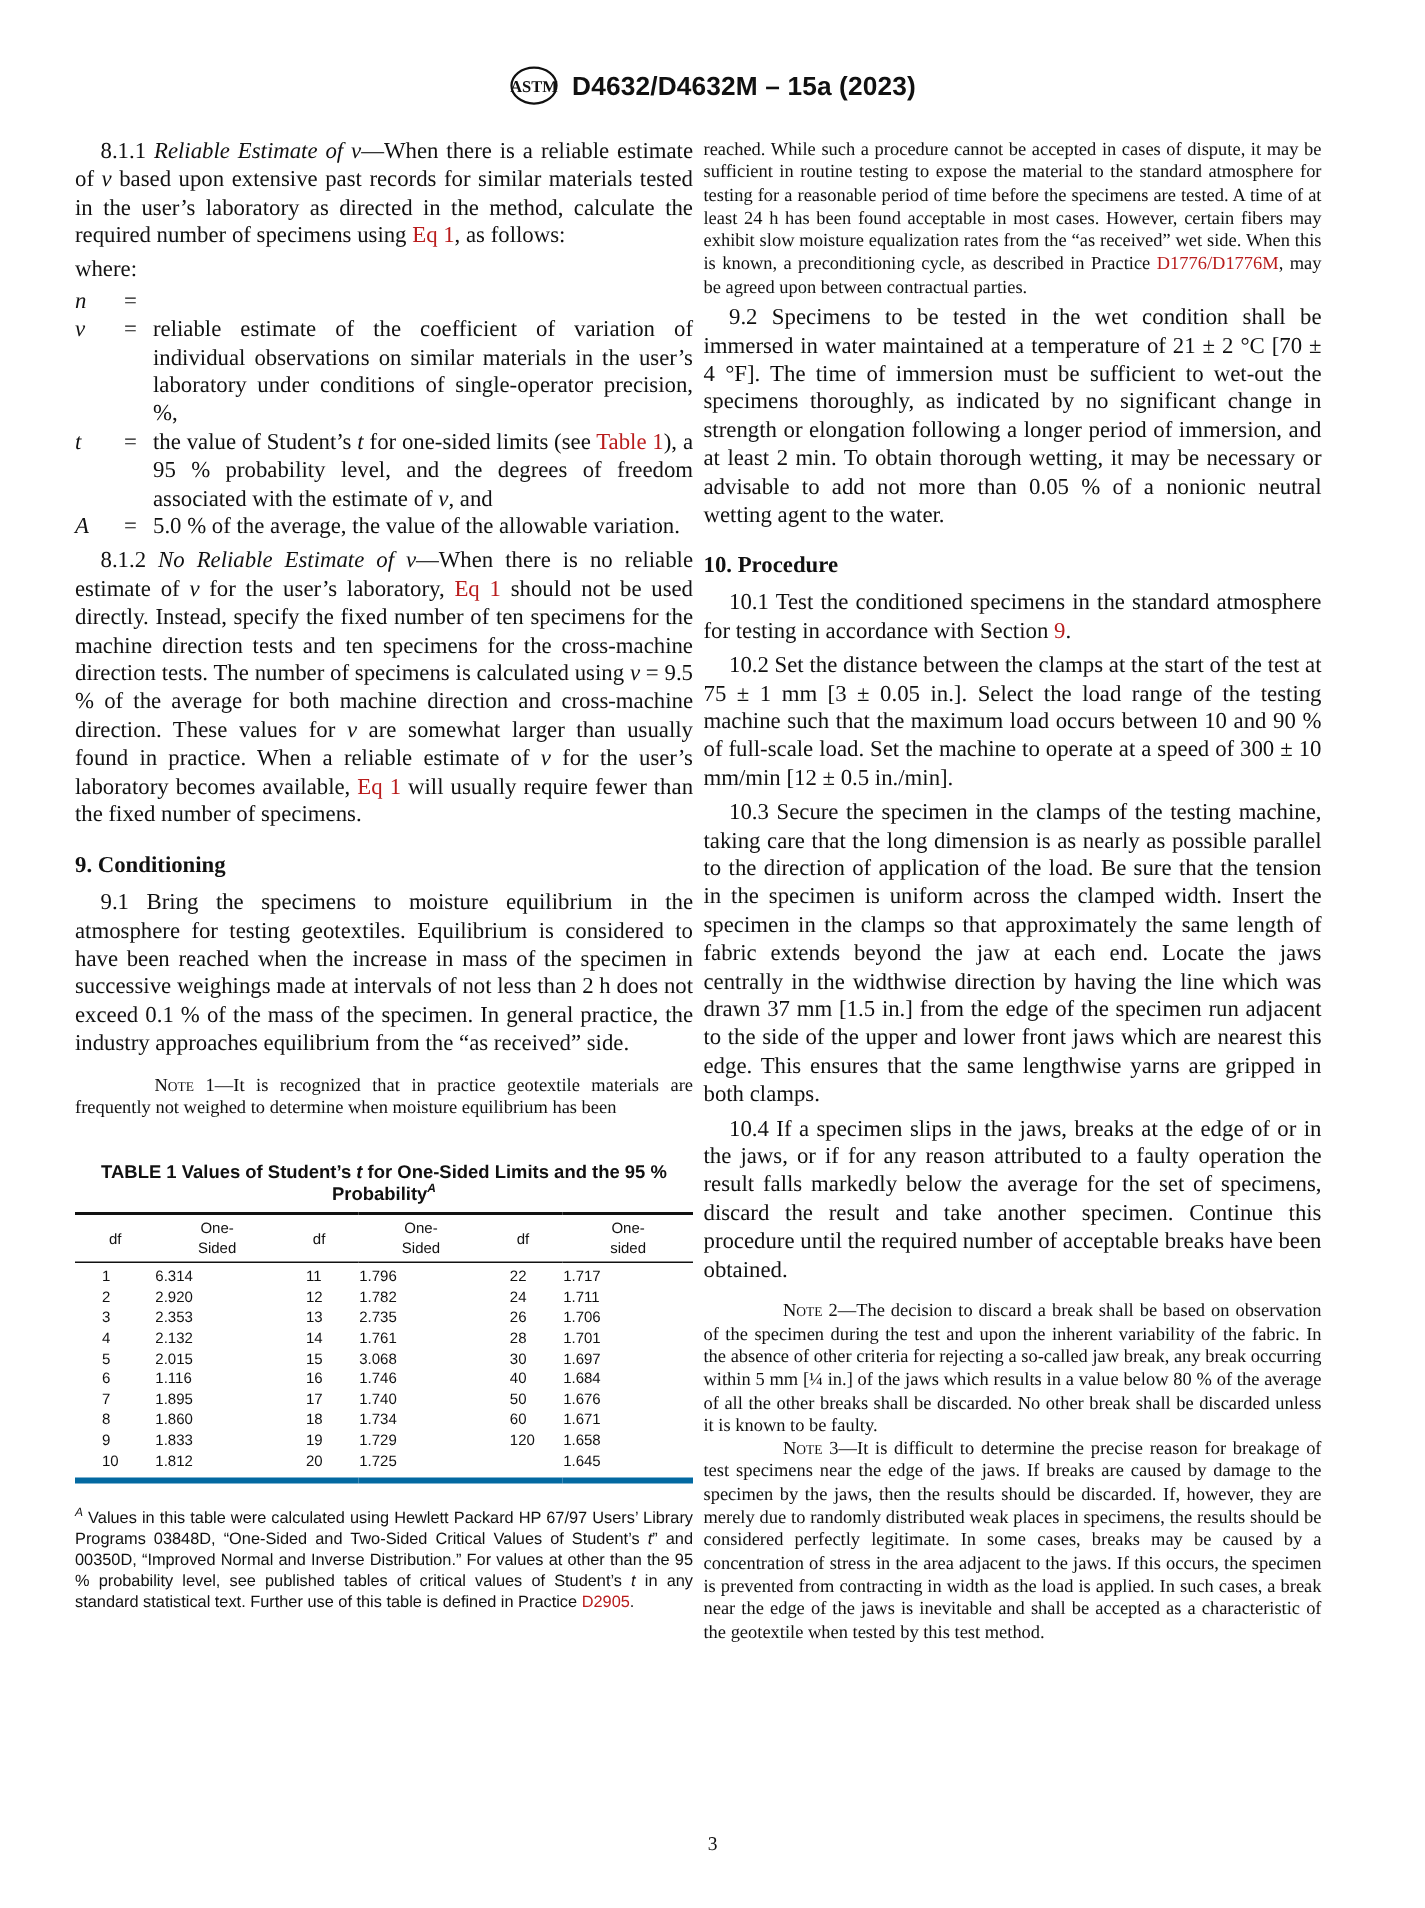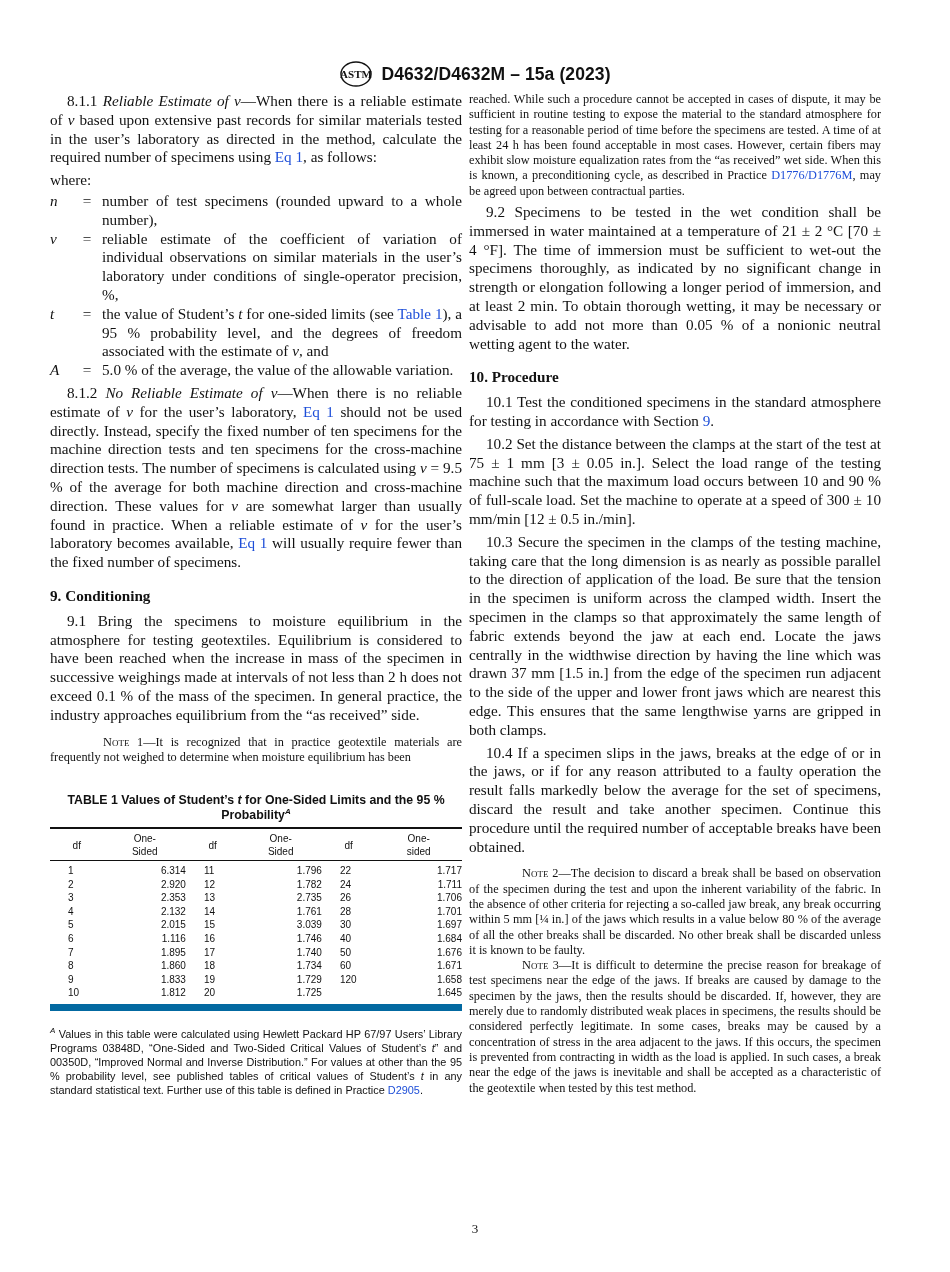--- a/index.html
+++ b/index.html
@@ -1,30 +1,30 @@
 <!DOCTYPE html>
 <html><head>
 <meta charset="utf-8">
 <style>
   html, body { margin: 0; padding: 0; background: #ffffff; }
   body { width: 950px; height: 1272px; position: relative; overflow: hidden; color: #111; }
 
-  .header { position: absolute; top: 60px; left: 0; width: 950px; display: flex; justify-content: center; align-items: center; gap: 8px; }
+  .header { position: absolute; top: 43px; left: 0; width: 950px; display: flex; justify-content: center; align-items: center; gap: 8px; }
   .logo { width: 34px; height: 28px; display: inline-block; }
   .designation { font-family: "Liberation Sans", sans-serif; font-weight: bold; font-size: 17.5px; letter-spacing: 0.1px; }
 
   .col { position: absolute; top: 92px; width: 412px; }
   .col.left { left: 50px; }
   .col.right { left: 469px; }
 
   p { margin: 0; }
   .para { font-family: "Liberation Serif", serif; font-size: 15.2px; line-height: 18.8px; text-align: justify; text-indent: 17px; hyphens: manual; }
   .para.noindent { text-indent: 0; }
   .para.small { font-size: 12.3px; line-height: 15.3px; }
-  .link { color: #1d4ed8; }
+  .link { color: #b91c1c; }
   i { font-style: italic; }
 
   .eq { display: flex; justify-content: space-between; font-family: "Liberation Serif", serif; font-size: 12px; margin: 10px 0 14px 0; }
   .eq .formula { flex: 1; text-align: center; padding-left: 60px; font-style: italic; }
   .eq .num { width: 24px; text-align: right; }
 
   .where-label { font-family: "Liberation Serif", serif; font-size: 15.2px; line-height: 18.8px; margin: 4px 0 2px; }
   .deflist { font-family: "Liberation Serif", serif; font-size: 15.2px; line-height: 18.8px; }
   .def { display: flex; }
   .def .sym { width: 22px; font-style: italic; }
@@ -33,23 +33,23 @@
 
   .section-heading { font-family: "Liberation Serif", serif; font-weight: bold; font-size: 15.2px; line-height: 18.8px; margin: 15px 0 6px 0; }
   .spacer-s { height: 4px; }
   .spacer-m { height: 10px; }
 
   .note-label { font-variant: small-caps; margin-left: 36px; }
 
   .table-title { font-family: "Liberation Sans", sans-serif; font-weight: bold; font-size: 12.3px; line-height: 15px; text-align: center; margin-top: 28px; }
   table.ttab { width: 100%; border-collapse: collapse; font-family: "Liberation Sans", sans-serif; font-size: 10px; margin-top: 4px; }
   table.ttab thead th { font-weight: normal; border-top: 2px solid #111; border-bottom: 1px solid #111; padding: 3px 0 2px 0; line-height: 13px; }
-  table.ttab tbody td { text-align: right; line-height: 13.6px; padding: 0; }
+  table.ttab tbody td { text-align: left; line-height: 13.6px; padding: 0; }
   table.ttab tbody tr:first-child td { padding-top: 3px; }
-  table.ttab tbody tr:last-child td { padding-bottom: 4px; border-bottom: 7px solid #0369a1; }
+  table.ttab tbody tr:last-child td { padding-bottom: 4px; border-bottom: 4px solid #0369a1; }
   table.ttab .c-df { text-align: left; padding-left: 18px; }
   .footnote { font-family: "Liberation Sans", sans-serif; font-size: 10.9px; line-height: 14px; text-align: justify; margin-top: 16px; }
   sup { font-size: 8px; vertical-align: super; line-height: 0; font-style: italic; }
 
   .pagenum { position: absolute; top: 1221px; left: 0; width: 950px; text-align: center; font-family: "Liberation Serif", serif; font-size: 13px; }
 </style>
 </head>
 <body>
 
 <div class="header">
@@ -64,21 +64,20 @@
 
 <div class="col left">
   <p class="para"><span>8.1.1 </span><i>Reliable Estimate of v</i><span>—When there is a reliable estimate of </span><i>v</i><span> based upon extensive past records for similar materials tested in the user’s laboratory as directed in the method, calculate the required number of specimens using </span><span class="link">Eq 1</span><span>, as follows:</span></p>
 
 
   <div class="where-label">where:</div>
   <div class="deflist">
     <div class="def">
       <span class="sym">n</span>
       <span class="eqs">=</span>
-      <span class="txt">number of test specimens (rounded upward to a whole number),</span>
     </div>
     <div class="def">
       <span class="sym">v</span>
       <span class="eqs">=</span>
       <span class="txt">reliable estimate of the coefficient of variation of individual observations on similar materials in the user’s laboratory under conditions of single-operator precision, %,</span>
     </div>
     <div class="def">
       <span class="sym">t</span>
       <span class="eqs">=</span>
       <span class="txt"><span>the value of Student’s </span><i>t</i><span> for one-sided limits (see </span><span class="link">Table 1</span><span>), a 95 % probability level, and the degrees of freedom associated with the estimate of </span><i>v</i><span>, and</span></span>
@@ -144,21 +143,21 @@
           <td>2.132</td>
           <td class="c-df">14</td>
           <td>1.761</td>
           <td class="c-df">28</td>
           <td>1.701</td>
         </tr>
         <tr>
           <td class="c-df">5</td>
           <td>2.015</td>
           <td class="c-df">15</td>
-          <td>3.039</td>
+          <td>3.068</td>
           <td class="c-df">30</td>
           <td>1.697</td>
         </tr>
         <tr>
           <td class="c-df">6</td>
           <td>1.116</td>
           <td class="c-df">16</td>
           <td>1.746</td>
           <td class="c-df">40</td>
           <td>1.684</td>

